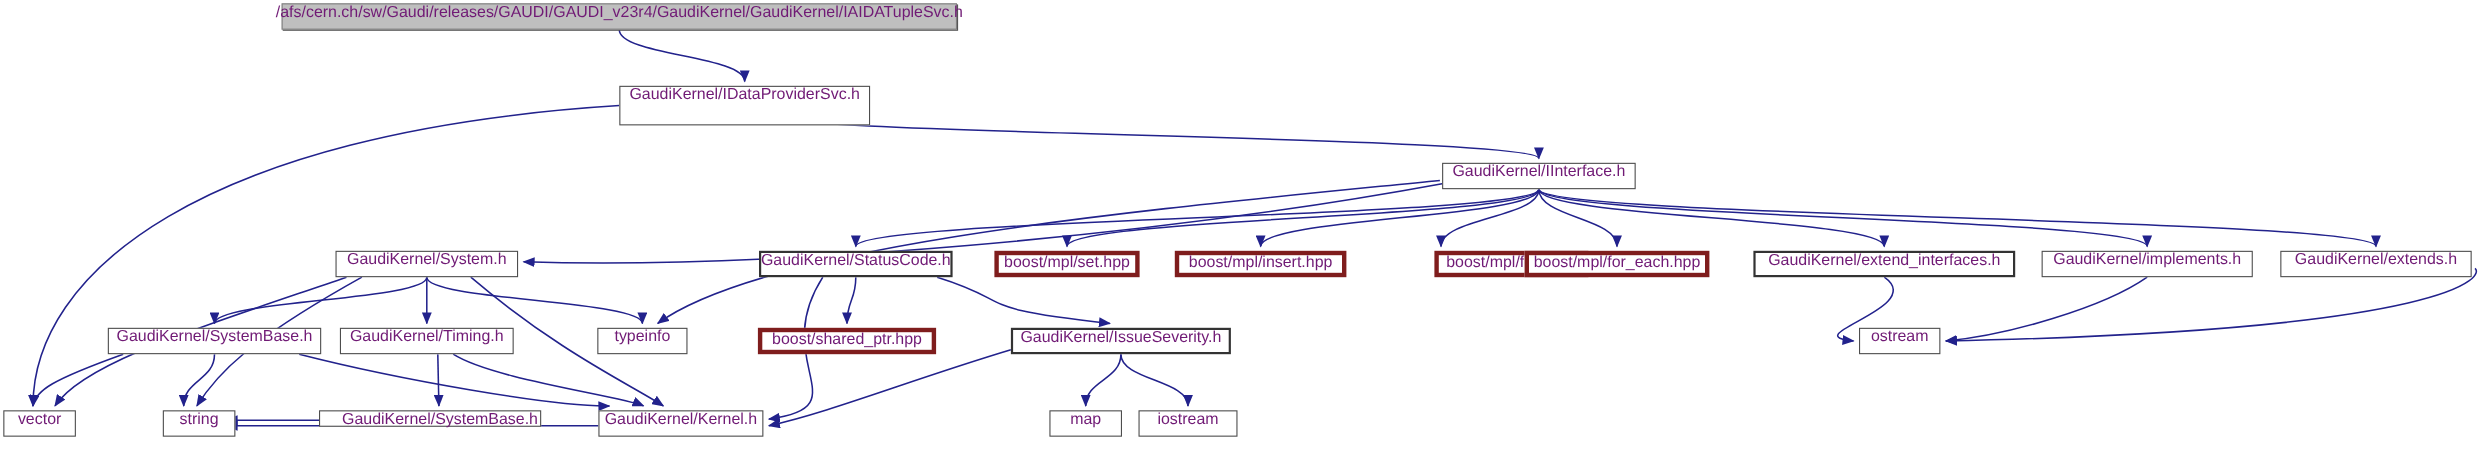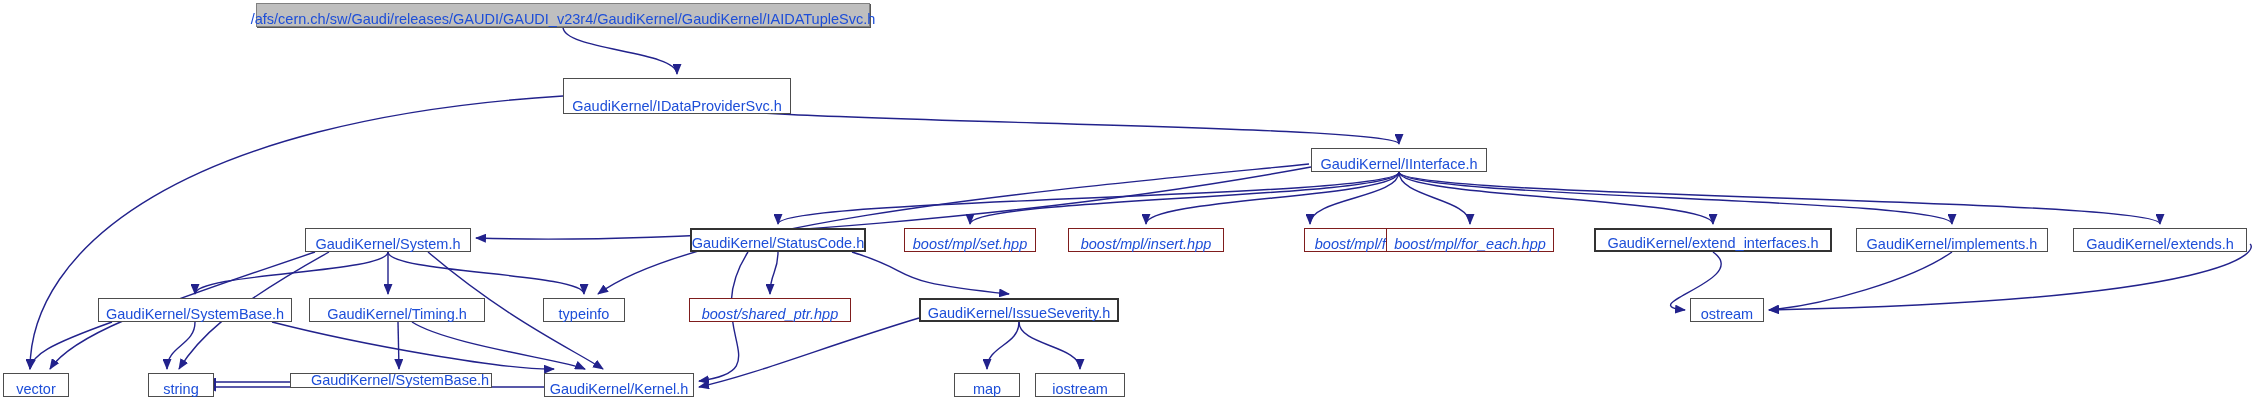--- a/index.html
+++ b/index.html
@@ -18,42 +18,41 @@
   svg.edges {
     position: absolute;
     left: 0; top: 0;
     width: 2260px;
     height: 411px;
   }
   .node {
     position: absolute;
     box-sizing: border-box;
     display: flex;
-    align-items: flex-end;
+    align-items: flex-start;
     justify-content: center;
     background: #ffffff;
     border: 1px solid #808080;
-    color: #1d4ed8;
+    color: #701a75;
     font-size: 14.5px;
     line-height: 1;
     white-space: nowrap;
     padding: 0 6px;
     z-index: 5;
   }
   .node.bold {
     border: 2px solid #333333;
   }
   .node.root {
     background: #bfbfbf;
     border: 1px solid #808080;
     box-shadow: 1px 1px 0 #555555;
   }
   .node.faint {
-    border: 1px solid #7f1d1d;
-    font-style: italic;
+    border: 4px solid #7f1d1d;
   }
   .node.thin-dark {
     border: 1px solid #4d4d4d;
   }
 </style>
 </head>
 <body>
 
 <div id="graph-root">
   <svg class="edges" viewBox="0 0 2260 411" xmlns="http://www.w3.org/2000/svg">
@@ -133,21 +132,21 @@
       </div>
       <div class="node thin-dark" style="left: 1856px; top: 228px; width: 192px; height: 24px;">
         <span>GaudiKernel/implements.h</span>
       </div>
       <div class="node thin-dark" style="left: 2073px; top: 228px; width: 174px; height: 24px;">
         <span>GaudiKernel/extends.h</span>
       </div>
       <div class="node thin-dark" style="left: 98px; top: 298px; width: 194px; height: 24px;">
         <span>GaudiKernel/SystemBase.h</span>
       </div>
-      <div class="node thin-dark" style="left: 309px; top: 298px; width: 176px; height: 24px;">
+      <div class="node thin-dark" style="left: 309px; top: 298px; width: 158px; height: 24px;">
         <span>GaudiKernel/Timing.h</span>
       </div>
       <div class="node thin-dark" style="left: 543px; top: 298px; width: 82px; height: 24px;">
         <span>typeinfo</span>
       </div>
       <div class="node faint" style="left: 689px; top: 298px; width: 162px; height: 24px;">
         <span>boost/shared_ptr.hpp</span>
       </div>
       <div class="node bold" style="left: 919px; top: 298px; width: 200px; height: 24px;">
         <span>GaudiKernel/IssueSeverity.h</span>

